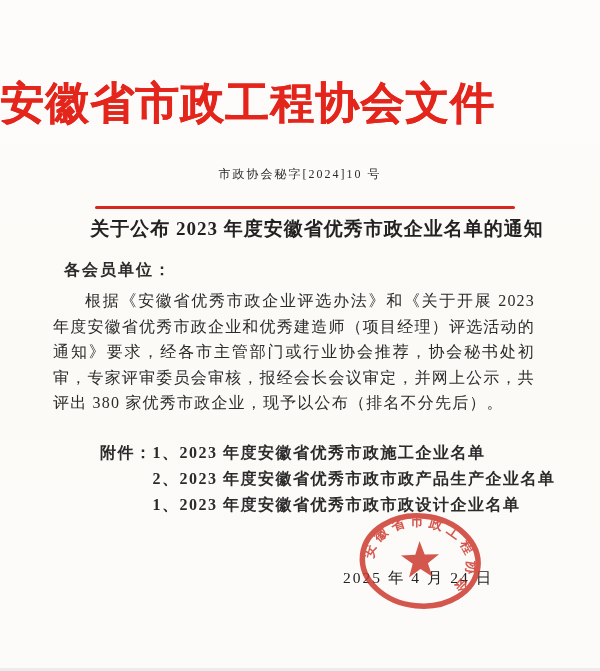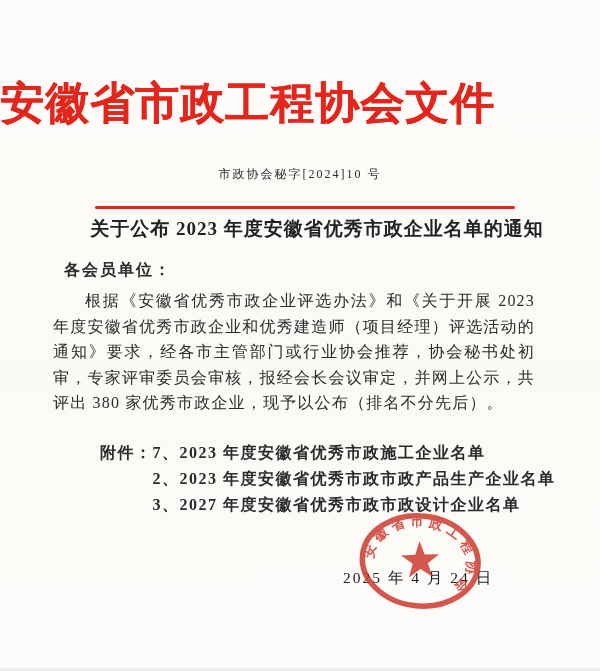--- a/index.html
+++ b/index.html
@@ -144,23 +144,23 @@
 
   <div class="doc-title">关于公布 2023 年度安徽省优秀市政企业名单的通知</div>
 
   <div class="salutation">各会员单位：</div>
 
   <div class="body-text">根据《安徽省优秀市政企业评选办法》和《关于开展 2023 年度安徽省优秀市政企业和优秀建造师（项目经理）评选活动的通知》要求，经各市主管部门或行业协会推荐，协会秘书处初审，专家评审委员会审核，报经会长会议审定，并网上公示，共评出 380 家优秀市政企业，现予以公布（排名不分先后）。</div>
 
   <div class="attachments">
     <div class="label">附件：</div>
     <div class="items">
-      <div>7、2023 年度安徽省优秀市政施工企业名单</div>
+      <div>1、2023 年度安徽省优秀市政施工企业名单</div>
       <div>2、2023 年度安徽省优秀市政市政产品生产企业名单</div>
-      <div>3、2027 年度安徽省优秀市政市政设计企业名单</div>
+      <div>1、2023 年度安徽省优秀市政市政设计企业名单</div>
     </div>
   </div>
 
   <div class="issue-date">2025 年 4 月 24 日</div>
 
   <svg class="seal" viewBox="0 0 160 130" aria-hidden="true">
     <ellipse cx="80" cy="63" rx="58" ry="45" fill="none" stroke="#cc3429" stroke-width="5.5"></ellipse>
     <path id="sealArc" fill="none" d="M 33.2 66.1 A 47 35 0 1 1 113.2 87.7"></path>
     <text fill="#cc3429">
       <textPath href="#sealArc" startOffset="0" textLength="158" lengthAdjust="spacing">安徽省市政工程协会</textPath>

